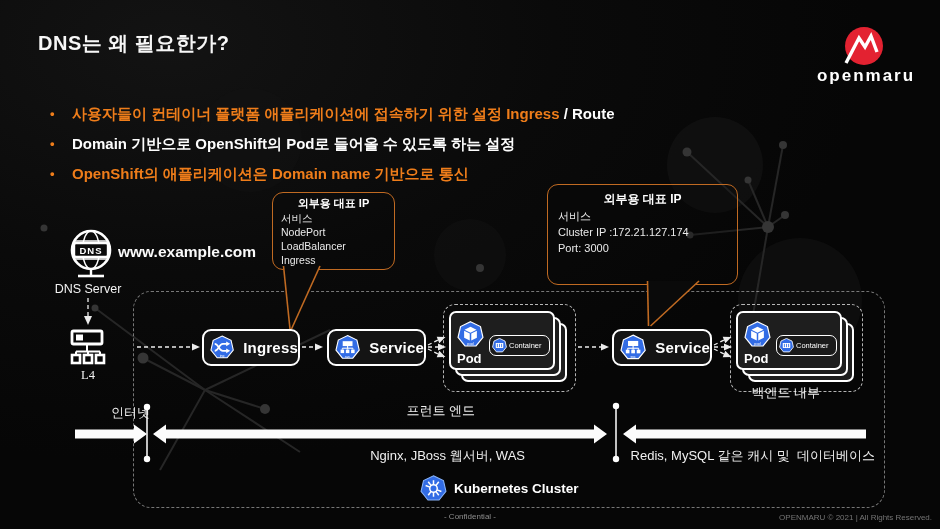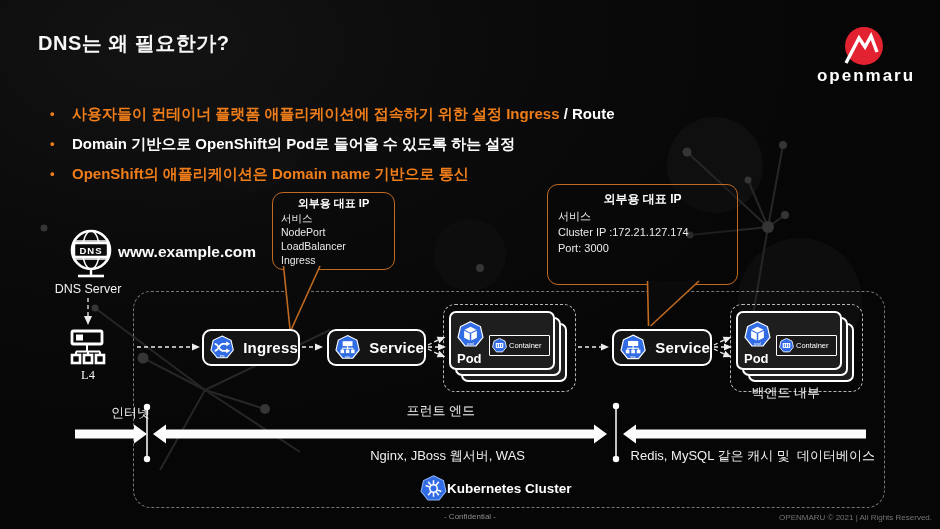--- a/index.html
+++ b/index.html
@@ -31,23 +31,23 @@
   .callout-r .c-line{font-size:11px;line-height:16px;padding-left:10px;}
   
   .cluster-box{left:133px;top:291px;width:750px;height:215px;border:1.4px dashed rgba(255,255,255,.45);border-radius:18px;}
   .nodebox{top:329px;height:37px;border:2px solid #fff;border-radius:9px;background:#141414;display:flex;align-items:center;gap:9px;padding-left:6px;box-sizing:border-box;}
   .nodelabel{font-size:15px;font-weight:700;color:#fff;letter-spacing:.2px;}
   .podgroup{top:304px;width:131px;height:86px;border:1.4px dashed rgba(255,255,255,.7);border-radius:12px;}
   .podcard{position:absolute;width:106px;height:59px;background:#1e1e1e;border:2px solid #fff;border-radius:7px;box-sizing:border-box;}
   .pc-main{left:5px;top:6px;} .pc-s1{left:11px;top:12px;} .pc-s2{left:17px;top:18px;}
   .podlabel{position:absolute;left:6px;top:38px;font-size:13px;font-weight:700;color:#fff;}
   .podicon{position:absolute;left:6px;top:8px;}
-  .chip{position:absolute;left:38px;top:22px;width:61px;height:21px;border:1.5px solid #fff;border-radius:1px;display:flex;align-items:center;gap:2px;padding-left:2px;box-sizing:border-box;background:#1a1a1a;}
+  .chip{position:absolute;left:38px;top:22px;width:61px;height:21px;border:1.5px solid #fff;border-radius:7px;display:flex;align-items:center;gap:2px;padding-left:2px;box-sizing:border-box;background:#1a1a1a;}
   .chiplabel{font-size:7.5px;color:#fff;}
-  .cluster-tag{left:420px;top:475px;display:flex;align-items:center;}
+  .cluster-tag{left:420px;top:475px;display:flex;align-items:center;gap:7px;}
   .cluster-tag span{font-size:13.5px;font-weight:700;color:#fff;}
   
   .url-label{left:118px;top:243px;font-size:15.5px;font-weight:700;color:#fafafa;}
   .dns-label{left:45px;top:282px;width:86px;text-align:center;font-size:12.5px;color:#f2f2f2;}
   .l4-label{left:65px;top:368px;width:46px;text-align:center;font-size:12.5px;color:#f2f2f2;font-family:Liberation Serif, serif;}
   
   .zone{font-size:13px;color:#f0f0f0;text-align:right;white-space:pre;}
   .z-internet{left:70px;top:404px;width:80px;}
   .z-front{left:290px;top:402px;width:185px;}
   .z-back{left:655px;top:384px;width:165px;}

